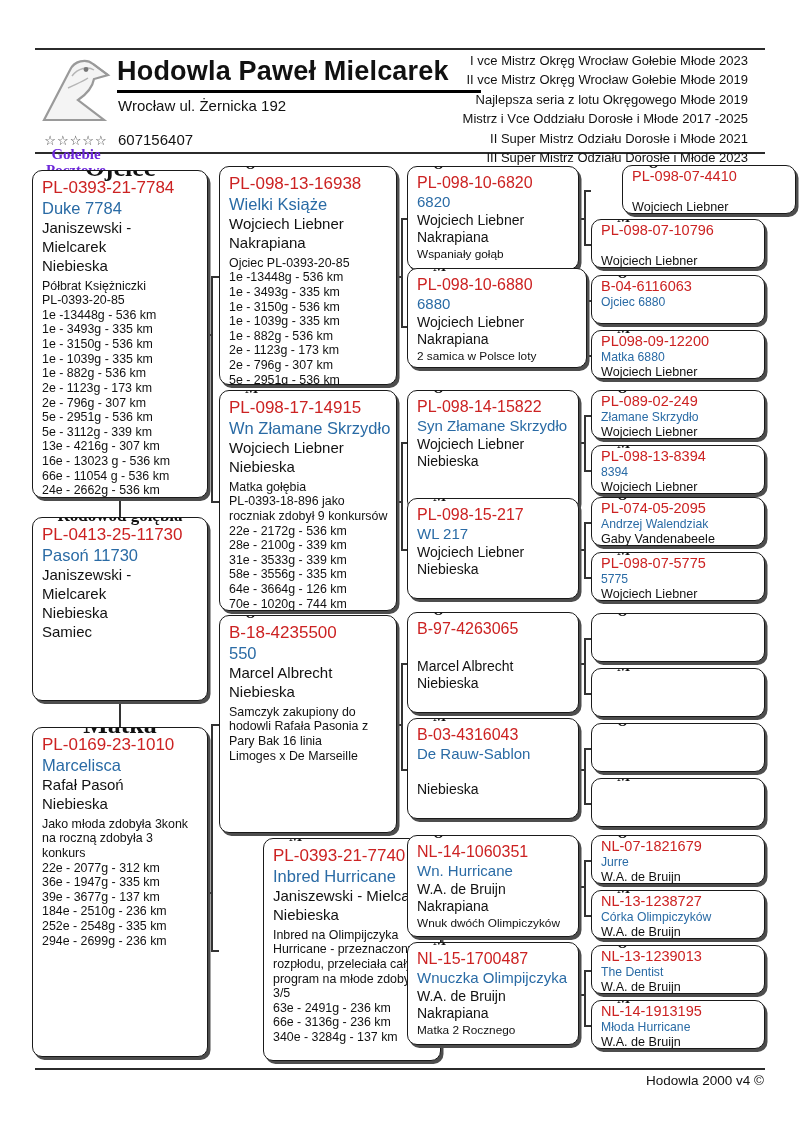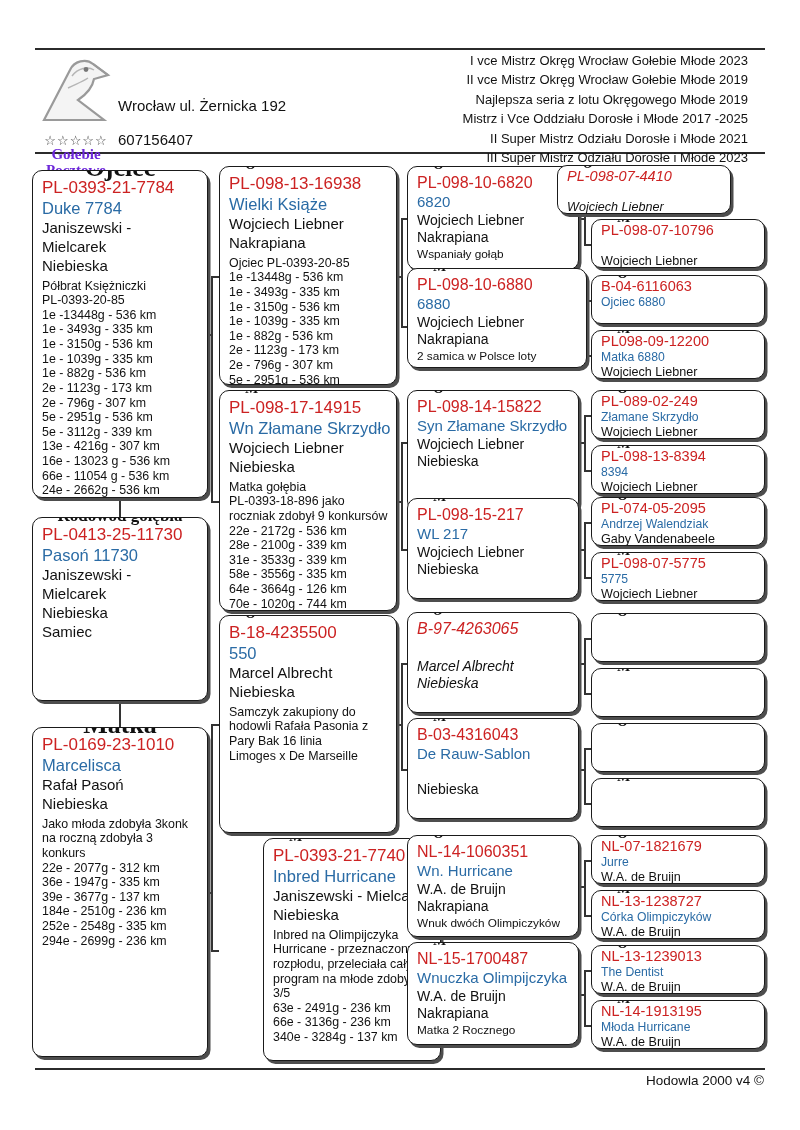--- a/index.html
+++ b/index.html
@@ -54,20 +54,21 @@
       <path d="M8 66 L34 16 C38 7 50 4 57 10 L72 21 L58 25 C56 36 48 42 42 46 L68 66 Z" fill="#f4f4f4" stroke="#9a9a9a" stroke-width="2.2"></path>
       <path d="M36 22 C42 14 52 12 58 16 M32 34 C40 30 46 28 52 24" fill="none" stroke="#b5b5b5" stroke-width="1.4"></path>
       <circle cx="50" cy="15.5" r="2.4" fill="#777"></circle>
       <path d="M57 10 L72 21" fill="none" stroke="#9a9a9a" stroke-width="1.6"></path>
     </svg>
     <div class="stars">☆☆☆☆☆</div>
     <div class="lt">Gołebie</div>
     <div class="lt">Pocztowe</div>
   </div>
 
+  <div class="title">Hodowla Paweł Mielcarek</div>
   <div class="address">Wrocław ul. Żernicka 192</div>
   <div class="phone">607156407</div>
   <div class="achv">I vce Mistrz Okręg Wrocław Gołebie Młode 2023
 II vce Mistrz Okręg Wrocław Gołebie Młode 2019
 Najlepsza seria z lotu Okręgowego Młode 2019
 Mistrz i Vce Oddziału Dorosłe i Młode  2017 -2025
 II Super Mistrz Odziału Dorosłe i Młode 2021
 III Super Mistrz Odziału Dorosłe i Młode 2023</div>
 
   <div id="pedigree">
@@ -201,21 +202,21 @@
         <div class="note"></div>
       </div>
       <div class="pbox col3" style="left: 407px; top: 498px; width: 172px; height: 101px;">
         <span class="plabel">M</span>
         <div class="ring">PL-098-15-217</div>
         <div class="name">WL 217</div>
         <div class="lines">Wojciech Liebner
 Niebieska</div>
         <div class="note"></div>
       </div>
-      <div class="pbox col3" style="left: 407px; top: 612px; width: 172px; height: 101px; font-style: italic;">
+      <div class="pbox col3" style="left: 407px; top: 612px; width: 172px; height: 101px;">
         <span class="plabel">O</span>
         <div class="ring">B-97-4263065</div>
         <div class="name"></div>
         <div class="lines">Marcel Albrecht
 Niebieska</div>
         <div class="note"></div>
       </div>
       <div class="pbox col3" style="left: 407px; top: 718px; width: 172px; height: 101px;">
         <span class="plabel">M</span>
         <div class="ring">B-03-4316043</div>
@@ -233,21 +234,21 @@
         <div class="note">Wnuk dwóćh Olimpiczyków</div>
       </div>
       <div class="pbox col3" style="left: 407px; top: 942px; width: 172px; height: 103px;">
         <span class="plabel">M</span>
         <div class="ring">NL-15-1700487</div>
         <div class="name">Wnuczka Olimpijczyka</div>
         <div class="lines">W.A. de Bruijn
 Nakrapiana</div>
         <div class="note">Matka  2 Rocznego</div>
       </div>
-      <div class="pbox col4" style="left: 557px; top: 165px; width: 174px; height: 49px; font-style: italic;">
+      <div class="pbox col4" style="left: 622px; top: 165px; width: 174px; height: 49px;">
         <span class="plabel">O</span>
         <div class="ring">PL-098-07-4410</div>
         <div class="name"></div>
         <div class="owner">Wojciech Liebner</div>
       </div>
       <div class="pbox col4" style="left: 591px; top: 219px; width: 174px; height: 49px;">
         <span class="plabel">M</span>
         <div class="ring">PL-098-07-10796</div>
         <div class="name"></div>
         <div class="owner">Wojciech Liebner</div>

